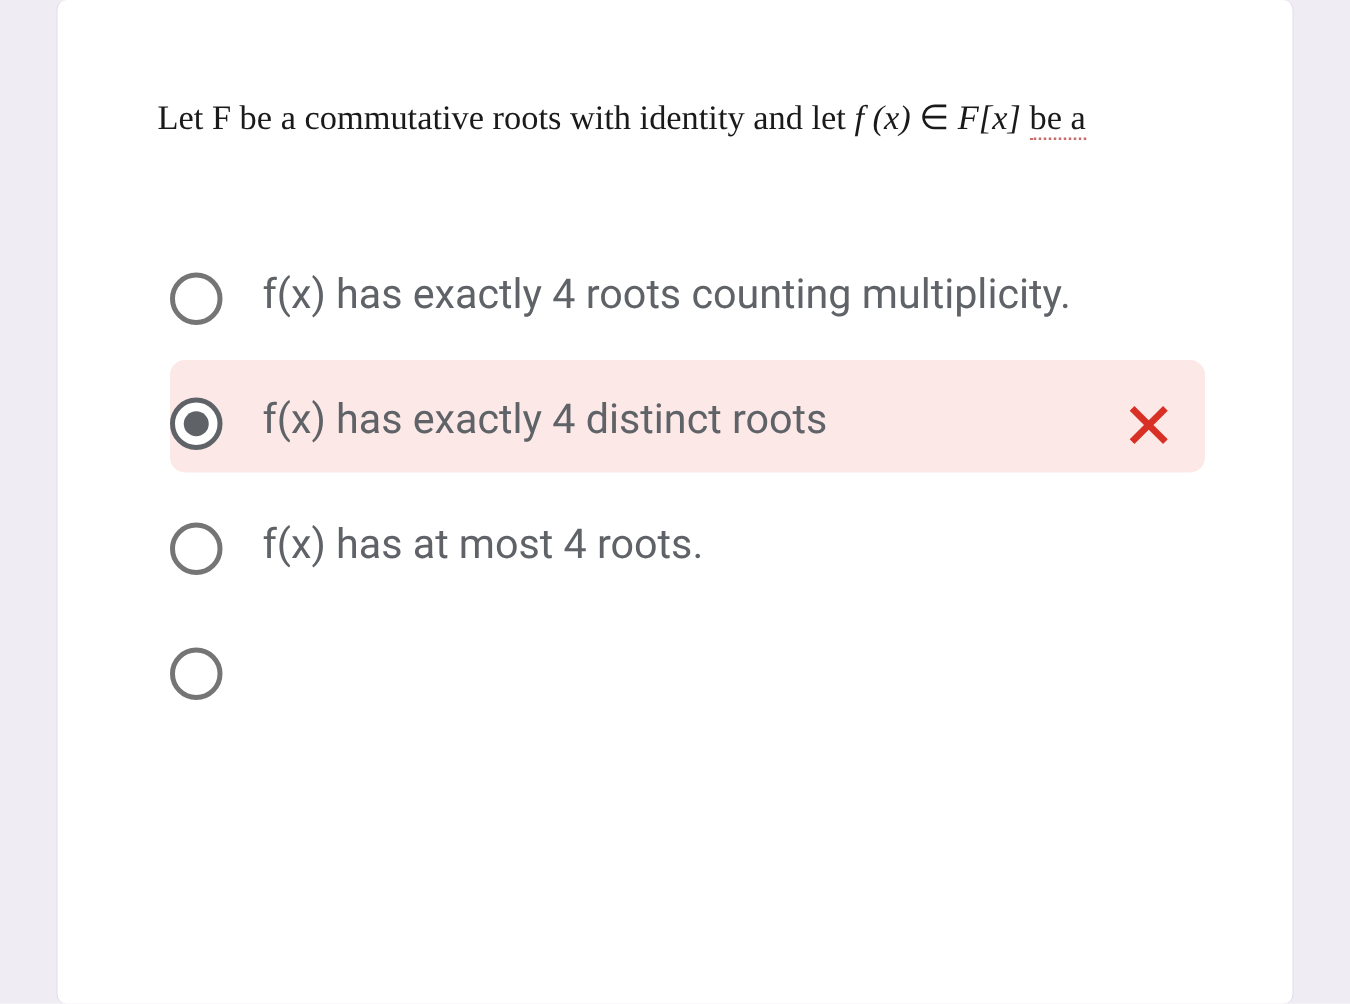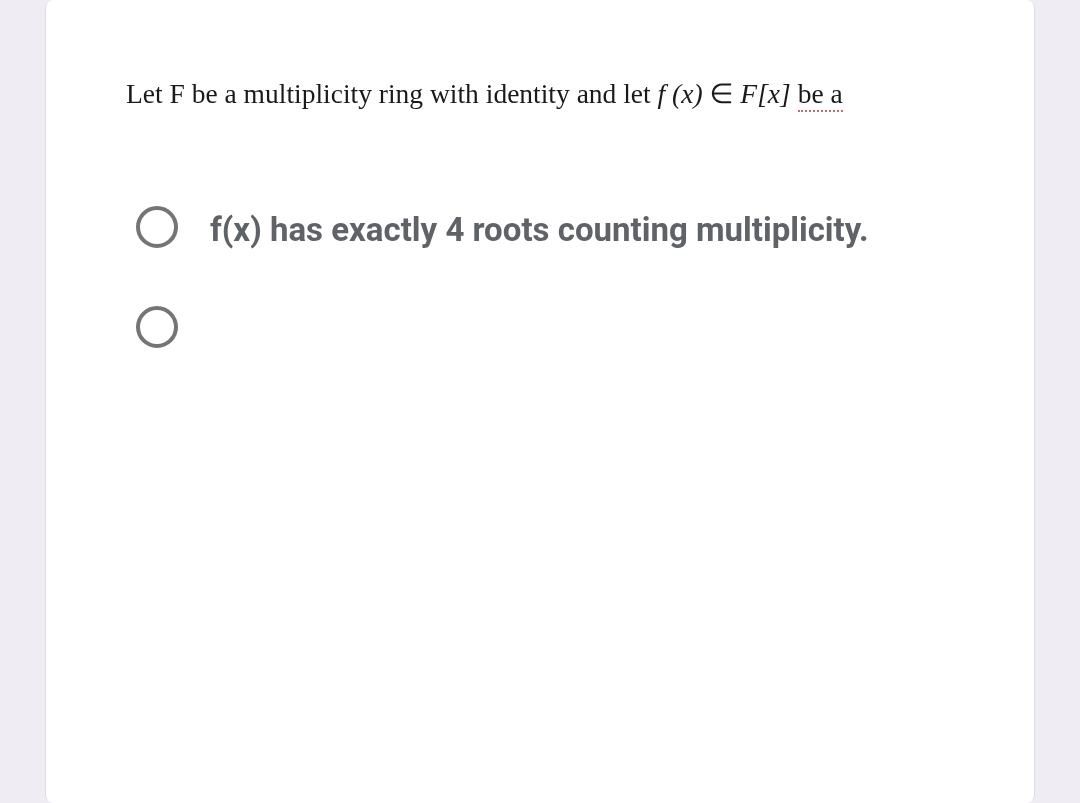--- a/index.html
+++ b/index.html
@@ -42,26 +42,25 @@
     .be-a {
       border-bottom: 2px dotted #c96a6a;
       padding-bottom: 1px;
       font-family: Liberation Serif, serif;
     }
     .options {
       padding: 0 35px 0 55px;
     }
     .option {
       display: flex;
-      align-items: flex-start;
+      align-items: flex-end;
       padding: 18px 25px 18px 0;
       border-radius: 12px;
       margin-bottom: 10px;
       min-height: 90px;
-      font-weight: bold;
     }
     .option.incorrect {
       background: #fce8e6;
     }
     .radio {
       width: 42px;
       height: 42px;
       border-radius: 50%;
       border: 4px solid #757575;
       flex-shrink: 0;
@@ -97,31 +96,46 @@
     .x-icon svg {
       width: 100%;
       height: 100%;
     }
   </style>
 </head>
 <body>
 
 <div class="card">
   <div class="question-text">
-    <span>Let F be a multiplicity ring with identity and let </span><span class="fx">f (x)</span><span> ∈ </span><span class="set">F[x]</span><span> </span><span class="be-a">be  a</span>
+    <span>Let F be a commutative roots with identity and let </span><span class="fx">f (x)</span><span> ∈ </span><span class="set">F[x]</span><span> </span><span class="be-a">be  a</span>
     <br>
   </div>
 
   <div class="options">
 
     <div class="option">
       <div class="radio"></div>
       <div class="option-label">f(x) has exactly 4 roots counting multiplicity.</div>
     </div>
 
+    <div class="option incorrect">
+      <div class="radio">
+        <div class="radio-inner"></div>
+      </div>
+      <div class="option-label">f(x) has exactly 4 distinct roots</div>
+      <div class="x-icon">
+        <svg viewBox="0 0 24 24">
+          <path d="M4 4 L20 20 M20 4 L4 20" stroke="#d93025" stroke-width="3.2" stroke-linecap="butt" fill="none"></path>
+        </svg>
+      </div>
+    </div>
 
+    <div class="option">
+      <div class="radio"></div>
+      <div class="option-label">f(x) has at most 4 roots.</div>
+    </div>
 
     <div class="option">
       <div class="radio"></div>
     </div>
 
   </div>
 </div>
 
 </body></html>

